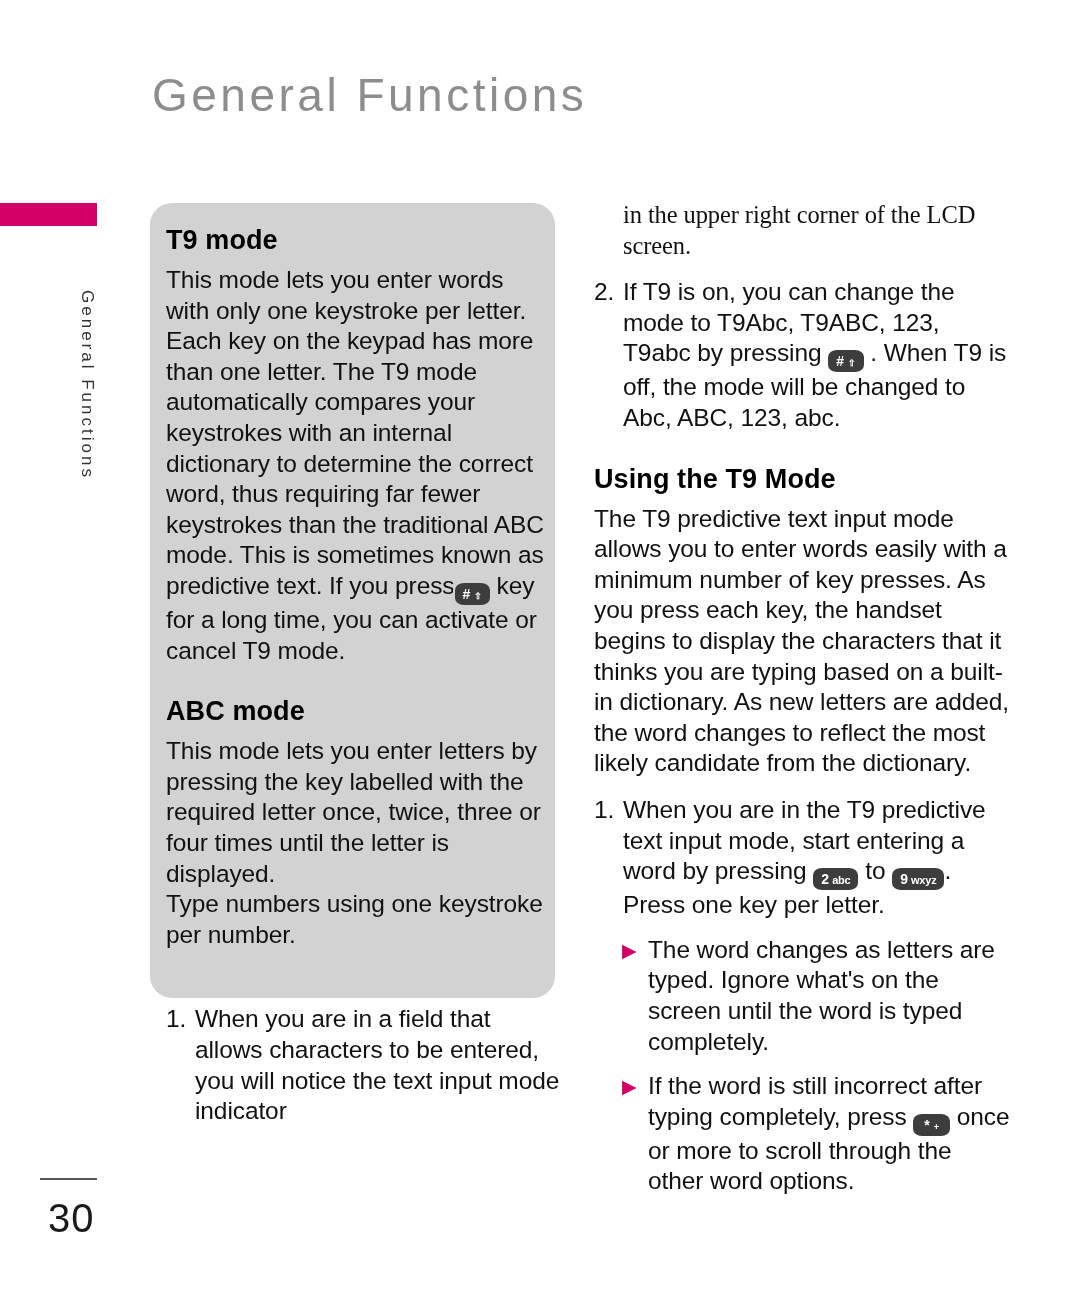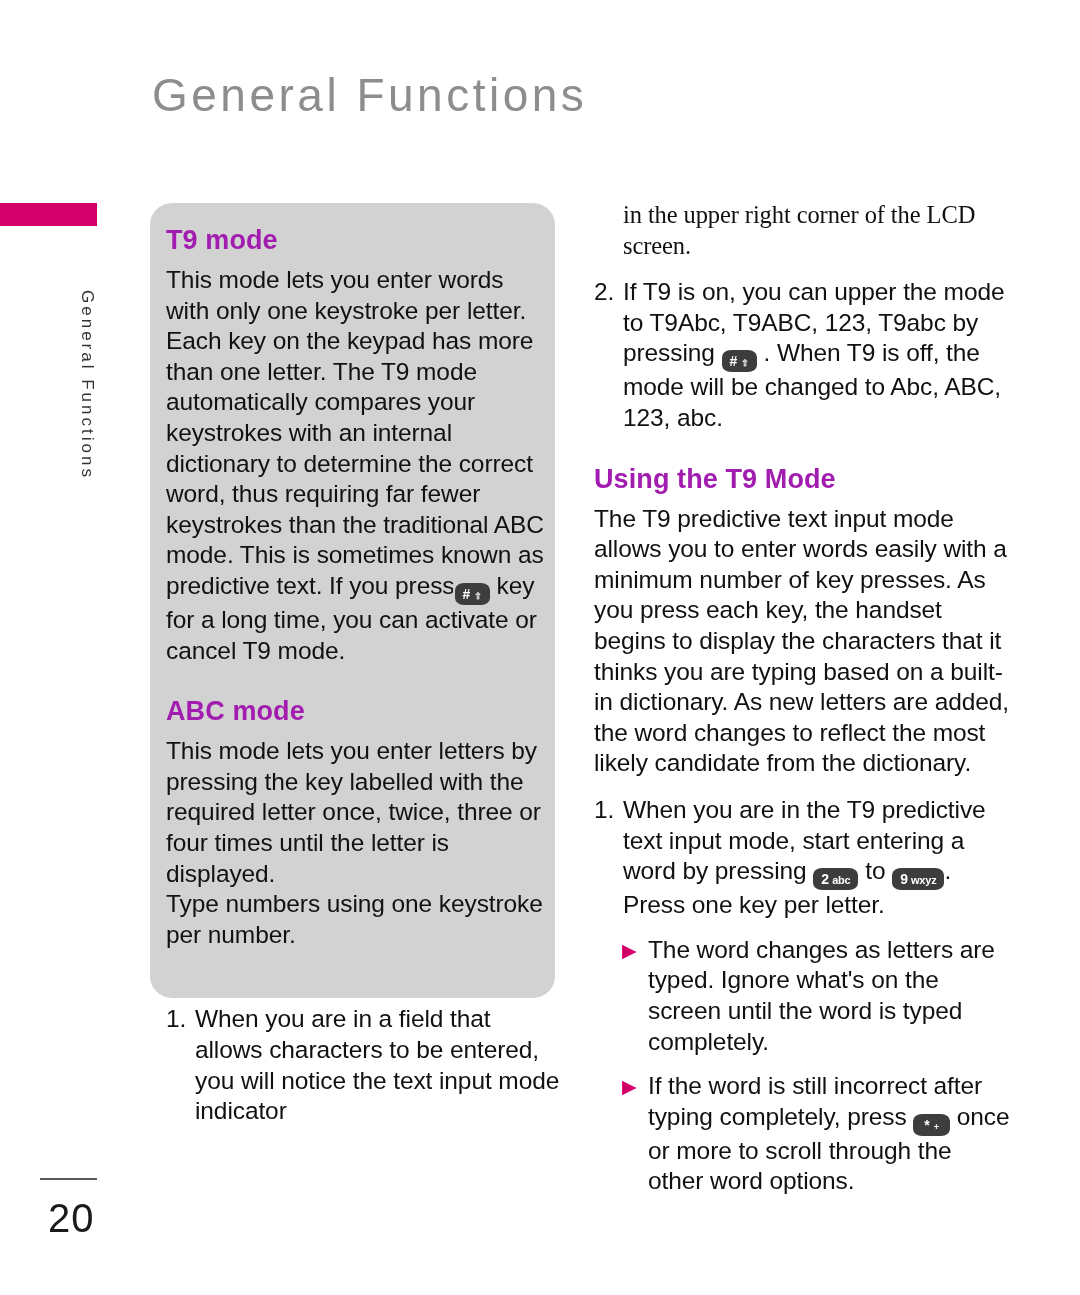--- a/index.html
+++ b/index.html
@@ -83,21 +83,21 @@
     left: 150px;
     top: 203px;
     width: 405px;
     height: 795px;
     background: #d2d2d2;
     border-radius: 22px;
   }
 
   
   .h2 {
-    color: #a21caf;
+    color: #000000;
     font-size: 27px;
     font-weight: bold;
     line-height: 1.15;
     margin: 0 0 9px 0;
     letter-spacing: 0.1px;
   }
   .h2.spaced { margin-top: 30px; }
   p.body {
     font-size: 24.5px;
     line-height: 30.6px;
@@ -198,21 +198,21 @@
 </div>
 
 <div class="col col-right" style="width: 418px;">
 
   <div style="margin-left: 29px; font-family: Liberation Serif, serif;">
     <p class="body">in the upper right corner of the LCD screen.</p>
   </div>
 
   <div class="num-item" style="margin-top: 16px;">
     <span class="num-marker">2.</span>
-    <span class="num-text"><span>If T9 is on, you can upper the mode to T9Abc, T9ABC, 123, T9abc by pressing</span>&nbsp;<span class="key key-hash"><span class="big">#</span><span class="shift">⇧</span></span>&nbsp;<span>. When T9 is off, the mode will be changed to Abc, ABC, 123, abc.</span></span>
+    <span class="num-text"><span>If T9 is on, you can change the mode to T9Abc, T9ABC, 123, T9abc by pressing</span>&nbsp;<span class="key key-hash"><span class="big">#</span><span class="shift">⇧</span></span>&nbsp;<span>. When T9 is off, the mode will be changed to Abc, ABC, 123, abc.</span></span>
   </div>
 
   <h2 class="h2" style="margin-top: 30px;">Using the T9 Mode</h2>
   <p class="body">The T9 predictive text input mode allows you to enter words easily with a minimum number of key presses. As you press each key, the handset begins to display the characters that it thinks you are typing based on a built-in dictionary. As new letters are added, the word changes to reflect the most likely candidate from the dictionary.</p>
 
   <div class="num-item" style="margin-top: 16px;">
     <span class="num-marker">1.</span>
     <span class="num-text"><span>When you are in the T9 predictive text input mode, start entering a word by pressing</span>&nbsp;<span class="key key-wide"><span class="big">2</span><span class="small">abc</span></span>&nbsp;<span>to</span>&nbsp;<span class="key key-wide"><span class="big">9</span><span class="small">wxyz</span></span><span>. Press one key per letter.</span></span>
   </div>
 
@@ -221,13 +221,13 @@
     <span class="bul-text">The word changes as letters are typed. Ignore what's on the screen until the word is typed completely.</span>
   </div>
 
   <div class="bul-item">
     <span class="bul-marker">▶</span>
     <span class="bul-text"><span>If the word is still incorrect after typing completely, press</span>&nbsp;<span class="key key-star"><span class="big">*</span><span class="shift">+</span></span>&nbsp;<span>once or more to scroll through the other word options.</span></span>
   </div>
 </div>
 
 <div class="footer-rule"></div>
-<div class="page-number">20</div>
+<div class="page-number">30</div>
 
 </body></html>

